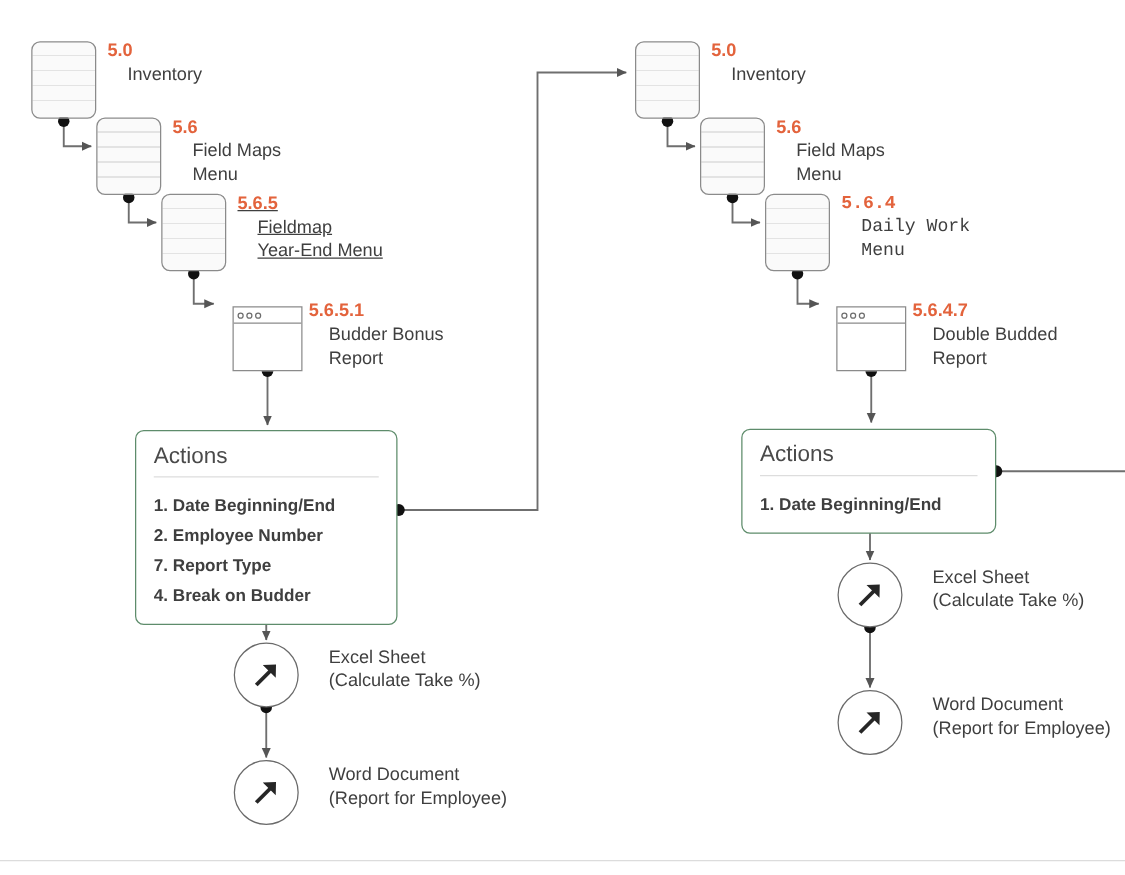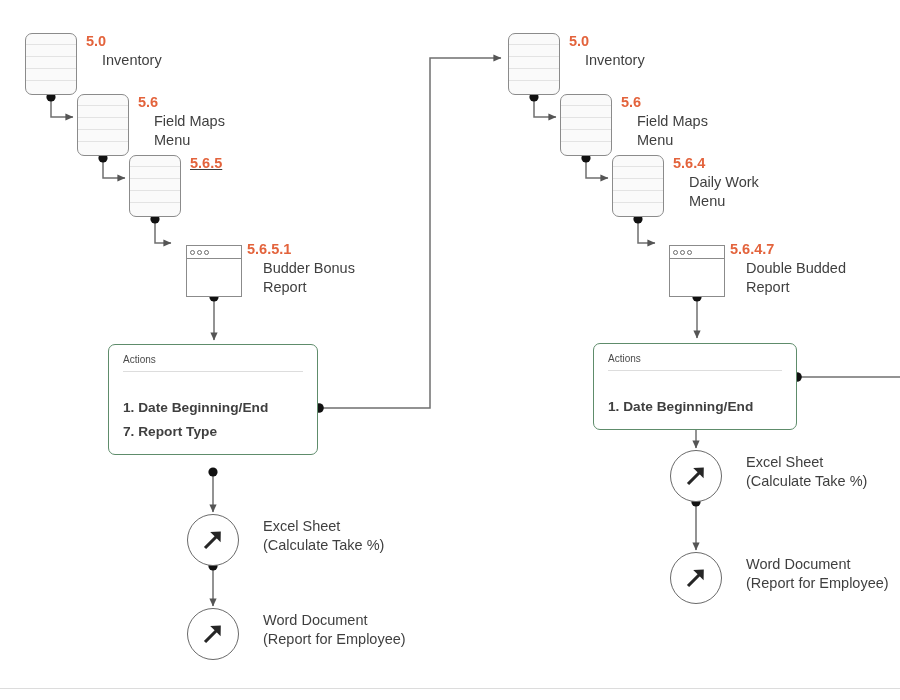--- a/index.html
+++ b/index.html
@@ -108,25 +108,25 @@
 
   
   .actions-box {
     position: absolute;
     border: 1.5px solid #5e8c6b;
     border-radius: 7px;
     background: #ffffff;
     padding: 9px 14px 10px 14px;
   }
   .actions-title {
-    font-size: 10px;
+    font-size: 18px;
     color: #4a4a4a;
     padding-bottom: 6px;
     border-bottom: 1px solid #dddddd;
-    margin-bottom: 24px;
+    margin-bottom: 11px;
   }
   .actions-list {
     list-style: none;
     margin: 0;
     padding: 0;
     font-weight: bold;
   }
   .actions-list li {
     font-size: 13.7px;
     line-height: 24px;
@@ -207,20 +207,24 @@
     <span class="code">5.6</span>
     <span class="name">
       <span>Field Maps</span>
       <span>Menu</span>
     </span>
   </div>
 
   <div class="node menu-box" style="left:129px; top:155px;"></div>
   <div class="label" style="left:190px; top:154px;text-decoration:underline;">
     <span class="code">5.6.5</span>
+    <span class="name">
+      <span>Fieldmap</span>
+      <span>Year-End Menu</span>
+    </span>
   </div>
 
   <div class="node report-box" style="left:186px; top:245px;">
     <div class="report-titlebar">
       <i></i>
       <i></i>
       <i></i>
     </div>
   </div>
   <div class="label" style="left:247px; top:240px;">
@@ -228,21 +232,23 @@
     <span class="name">
       <span>Budder Bonus</span>
       <span>Report</span>
     </span>
   </div>
 
   <div class="actions-box" style="left:108px; top:344px; width:210px;">
     <div class="actions-title">Actions</div>
     <ul class="actions-list">
       <li>1. Date Beginning/End</li>
+      <li>2. Employee Number</li>
       <li>7. Report Type</li>
+      <li>4. Break on Budder</li>
     </ul>
   </div>
 
   <div class="node circle-node" style="left:187px; top:514px;">
     <svg width="30" height="30" viewBox="0 0 30 30">
       <path d="M7,23 L21,9" stroke="#262626" stroke-width="3.1" stroke-linecap="butt" fill="none"></path>
       <path d="M22.8,6.6 L22.6,17.2 L18.9,13.5 L12.2,7.0 z" fill="#262626"></path>
     </svg>
   </div>
   <div class="label" style="left:247px; top:517px;">
@@ -276,21 +282,21 @@
   <div class="node menu-box" style="left:560px; top:94px;"></div>
   <div class="label" style="left:621px; top:93px;">
     <span class="code">5.6</span>
     <span class="name">
       <span>Field Maps</span>
       <span>Menu</span>
     </span>
   </div>
 
   <div class="node menu-box" style="left:612px; top:155px;"></div>
-  <div class="label" style="left:673px; top:154px;">
+  <div class="label" style="left:673px; top:154px;font-family:Liberation Mono, monospace;">
     <span class="code">5.6.4</span>
     <span class="name">
       <span>Daily Work</span>
       <span>Menu</span>
     </span>
   </div>
 
   <div class="node report-box" style="left:669px; top:245px;">
     <div class="report-titlebar">
       <i></i>

